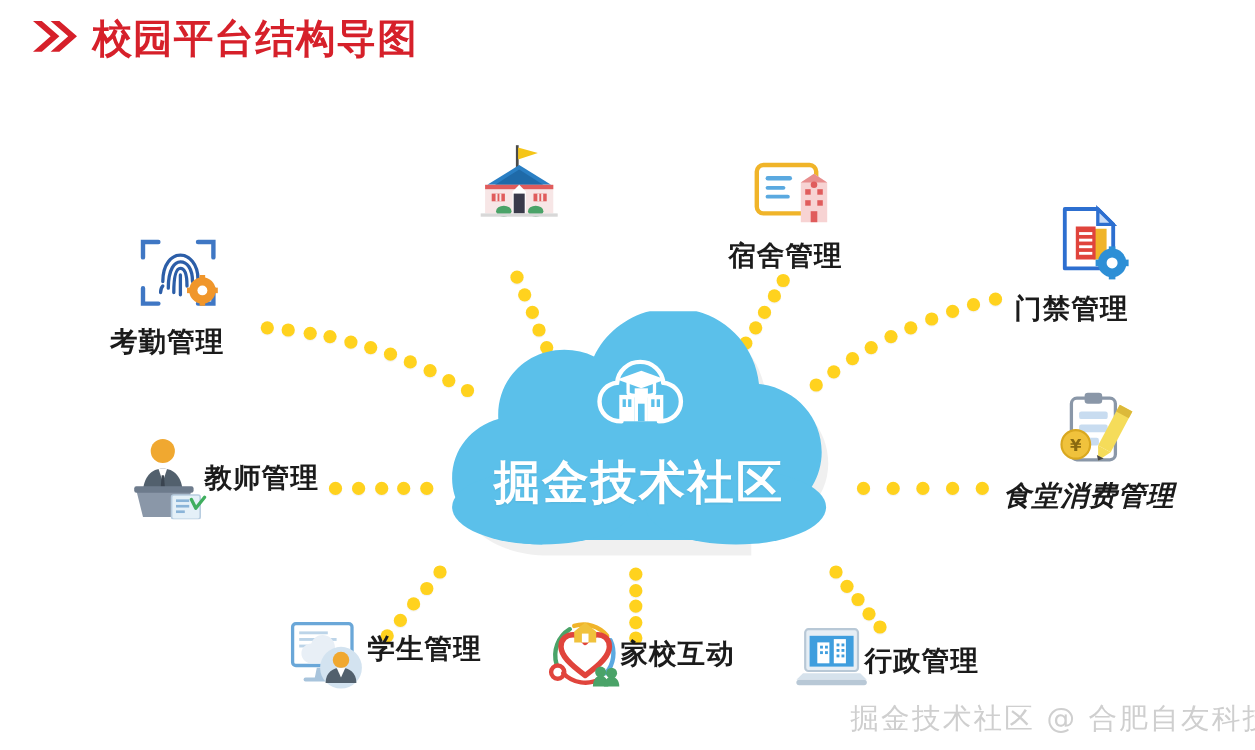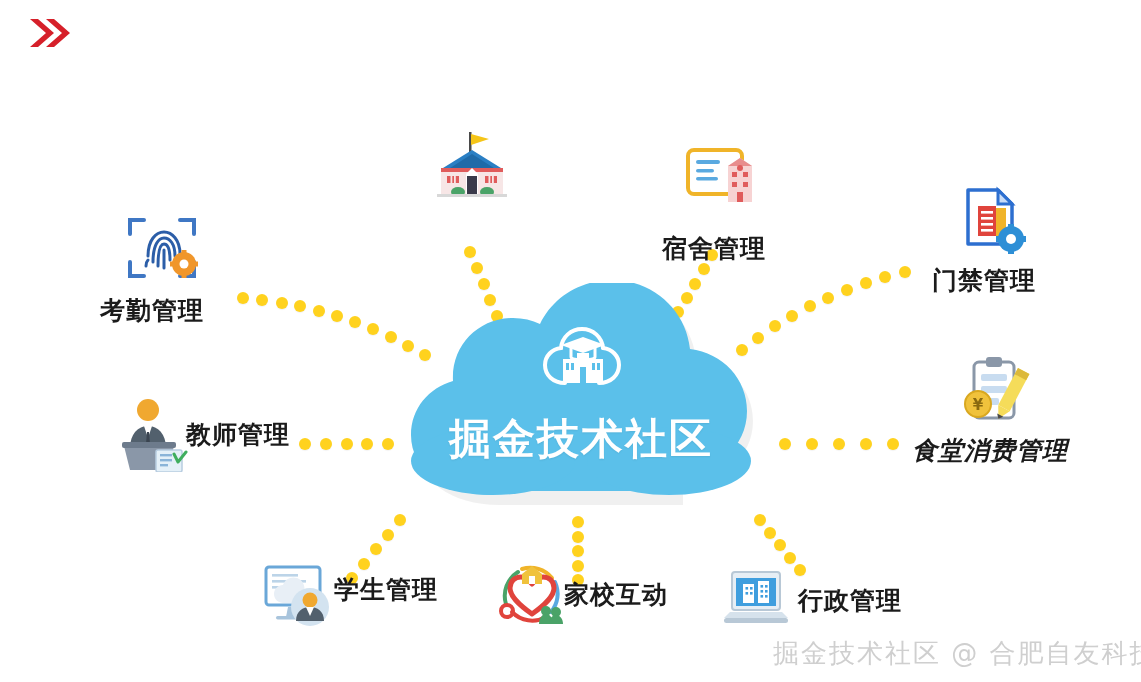--- a/index.html
+++ b/index.html
@@ -59,20 +59,21 @@
 
 <div id="stage">
 
   <div class="header">
     <span class="chev">
       <svg width="44" height="34" viewBox="0 0 44 34">
         <path d="M2 3 L18 17 L2 31 L10 31 L26 17 L10 3 Z" fill="#d6202a"></path>
         <path d="M18 3 L34 17 L18 31 L26 31 L42 17 L26 3 Z" fill="#d6202a"></path>
       </svg>
     </span>
+    <span class="title-text">校园平台结构导图</span>
   </div>
 
   <div class="dots" id="dot-layer">
       <div class="dot" style="left: 237px; top: 292px; width: 12px; height: 12px; background: rgb(255, 210, 30);"></div>
       <div class="dot" style="left: 256.384px; top: 293.921px; width: 12px; height: 12px; background: rgb(255, 210, 30);"></div>
       <div class="dot" style="left: 275.504px; top: 296.682px; width: 12px; height: 12px; background: rgb(255, 210, 30);"></div>
       <div class="dot" style="left: 294.362px; top: 300.282px; width: 12px; height: 12px; background: rgb(255, 210, 30);"></div>
       <div class="dot" style="left: 312.956px; top: 304.723px; width: 12px; height: 12px; background: rgb(255, 210, 30);"></div>
       <div class="dot" style="left: 331.288px; top: 310.003px; width: 12px; height: 12px; background: rgb(255, 210, 30);"></div>
       <div class="dot" style="left: 349.356px; top: 316.123px; width: 12px; height: 12px; background: rgb(255, 210, 30);"></div>
@@ -251,21 +252,21 @@
         <g fill="#e05c5c">
           <rect x="50" y="26" width="5" height="5"></rect>
             <rect x="61" y="26" width="5" height="5"></rect>
           <rect x="50" y="36" width="5" height="5"></rect>
             <rect x="61" y="36" width="5" height="5"></rect>
           <rect x="55" y="46" width="6" height="10"></rect>
         </g>
         <circle cx="58" cy="22" r="3" fill="#e05c5c"></circle>
       </svg>
     </span>
-    <span class="lbl" style="left:14px;top:70px;margin-top:16px;">宿舍管理</span>
+    <span class="lbl" style="left:14px;top:70px;">宿舍管理</span>
   </div>
 
   <div class="node" style="left:922px;top:186px;width:190px;height:110px;">
     <span class="ico" style="left:32px;top:0;">
       <svg width="74" height="72" viewBox="0 0 74 72">
         <path d="M14 4 L44 4 L58 18 L58 58 L14 58 Z" fill="#ffffff" stroke="#2d6fd0" stroke-width="3.5" stroke-linejoin="round"></path>
         <path d="M44 4 L44 18 L58 18 Z" fill="#c9dcf7" stroke="#2d6fd0" stroke-width="3"></path>
         <path d="M40 22 L52 22 L52 50 L40 50 Z" fill="#f0b429"></path>
         <path d="M24 20 L42 20 L42 50 L24 50 Z" fill="#e0443c"></path>
         <g fill="#ffffff">
@@ -279,21 +280,21 @@
           <circle cx="13" cy="13" r="5" fill="#ffffff"></circle>
           <g fill="#2d8fd6">
             <rect x="10" y="-2" width="6" height="7"></rect>
               <rect x="10" y="21" width="6" height="7"></rect>
             <rect x="-2" y="10" width="7" height="6"></rect>
               <rect x="21" y="10" width="7" height="6"></rect>
           </g>
         </g>
       </svg>
     </span>
-    <span class="lbl" style="left:10px;top:78px;">门禁管理</span>
+    <span class="lbl" style="left:0;top:78px;">门禁管理</span>
   </div>
 
   <div class="node" style="left:912px;top:356px;width:230px;height:110px;">
     <span class="ico" style="left:42px;top:0;">
       <svg width="80" height="70" viewBox="0 0 80 70">
         <rect x="20" y="6" width="40" height="56" rx="5" fill="#ffffff" stroke="#8a97a8" stroke-width="3"></rect>
         <rect x="32" y="1" width="16" height="10" rx="3" fill="#8a97a8"></rect>
         <g fill="#c8dcf0">
           <rect x="27" y="18" width="26" height="7" rx="2"></rect>
           <rect x="27" y="30" width="26" height="7" rx="2"></rect>
@@ -395,18 +396,18 @@
             <rect x="43" y="17" width="2.6" height="2.6"></rect>
           <rect x="38.5" y="22" width="2.6" height="2.6"></rect>
             <rect x="43" y="22" width="2.6" height="2.6"></rect>
           <rect x="38.5" y="27" width="2.6" height="2.6"></rect>
             <rect x="43" y="27" width="2.6" height="2.6"></rect>
         </g>
         <path d="M2 50 L66 50 L60 44 L8 44 Z" fill="#d6e2ec"></path>
         <rect x="2" y="50" width="64" height="5" rx="2.5" fill="#b8c8d6"></rect>
       </svg>
     </span>
-    <span class="lbl" style="left:76px;top:16px;">行政管理</span>
+    <span class="lbl" style="left:64px;top:16px;">行政管理</span>
   </div>
 
   <div class="watermark">掘金技术社区 @ 合肥自友科技</div>
 
 </div>
 
 </body></html>

